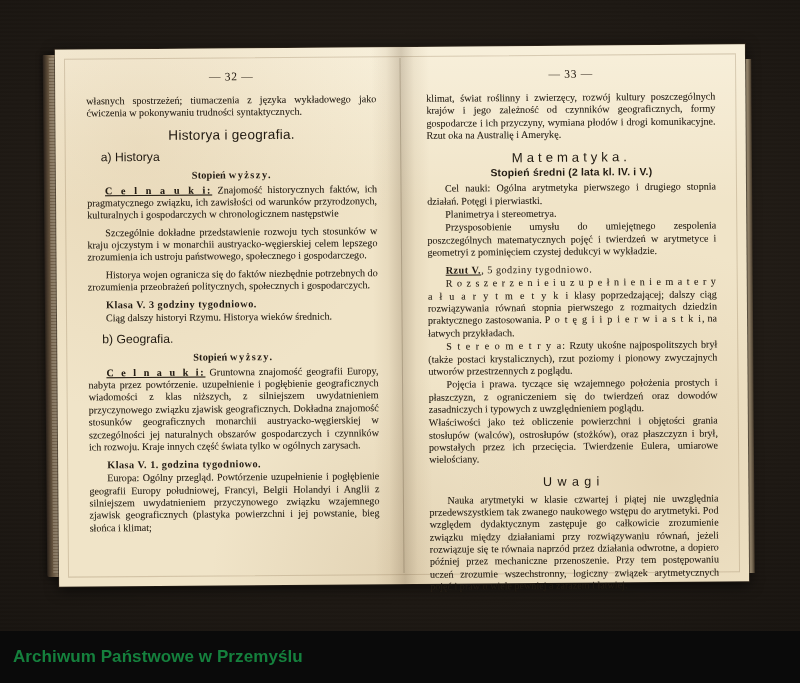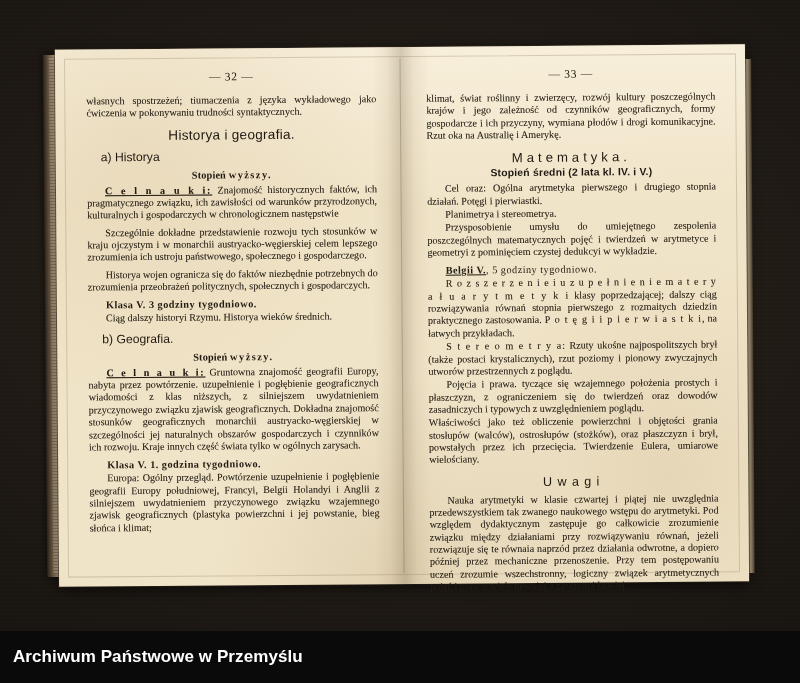--- a/index.html
+++ b/index.html
@@ -185,21 +185,21 @@
   b{font-weight:bold;text-decoration:underline;}
 
   
   .footer{
     position:absolute;left:0;bottom:0;width:800px;height:52px;
     background:#0a0a0a;
     display:flex;align-items:center;
   }
   .footer span{
     font-family:"Liberation Sans", sans-serif;
-    color:#ffffff;
+    color:#15803d;
     font-size:17px;
     font-weight:bold;
     letter-spacing:.005em;
     padding-left:13px;
   }
 </style>
 </head>
 <body>
 
 <div id="stage">
@@ -245,27 +245,27 @@
       </div>
 
       <div class="page page-right">
         <div class="folio">— 33 —</div>
 
         <p>klimat, świat roślinny i zwierzęcy, rozwój kultury poszczególnych krajów i jego zależność od czynników geograficznych, formy gospodarcze i ich przyczyny, wymiana płodów i drogi komunikacyjne. Rzut oka na Australię i Amerykę.</p>
 
         <div class="h-spaced">Matematyka.</div>
         <div class="h-spaced-sm">Stopień średni (2 lata kl. IV. i V.)</div>
 
-        <p class="ind"><span>Cel oraz:</span><span> Ogólna arytmetyka pierwszego i drugiego stopnia działań. Potęgi i pierwiastki.</span></p>
+        <p class="ind"><span>Cel nauki:</span><span> Ogólna arytmetyka pierwszego i drugiego stopnia działań. Potęgi i pierwiastki.</span></p>
 
         <p class="ind">Planimetrya i stereometrya.</p>
 
         <p class="ind">Przysposobienie umysłu do umiejętnego zespolenia poszczególnych matematycznych pojęć i twierdzeń w arytmetyce i geometryi z pominięciem czystej dedukcyi w wykładzie.</p>
 
-        <div class="h-klasa"><b>Belgii V.</b><span style="font-weight:normal">, 5 godziny tygodniowo.</span></div>
+        <div class="h-klasa"><b>Rzut V.</b><span style="font-weight:normal">, 5 godziny tygodniowo.</span></div>
 
         <p class="ind"><span class="lead2">R o z s z e r z e n i e   i   u z u p e ł n i e n i e   m a t e r y a ł u   a r y t m e t y k i</span><span> klasy poprzedzającej; dalszy ciąg rozwiązywania równań stopnia pierwszego z rozmaitych dziedzin praktycznego zastosowania. </span><span class="lead2">P o t ę g i   i   p i e r w i a s t k i</span><span>, na łatwych przykładach.</span></p>
 
         <p class="ind"><span class="lead2">S t e r e o m e t r y a:</span><span> Rzuty ukośne najpospolitszych brył (także postaci krystalicznych), rzut poziomy i pionowy zwyczajnych utworów przestrzennych z poglądu.</span></p>
 
         <p class="ind">Pojęcia i prawa. tyczące się wzajemnego położenia prostych i płaszczyzn, z ograniczeniem się do twierdzeń oraz dowodów zasadniczych i typowych z uwzględnieniem poglądu.</p>
 
         <p>Właściwości jako też obliczenie powierzchni i objętości grania stosłupów (walców), ostrosłupów (stożków), oraz płaszczyzn i brył, powstałych przez ich przecięcia. Twierdzenie Eulera, umiarowe wielościany.</p>
 
         <div class="h-uwagi">Uwagi</div>

